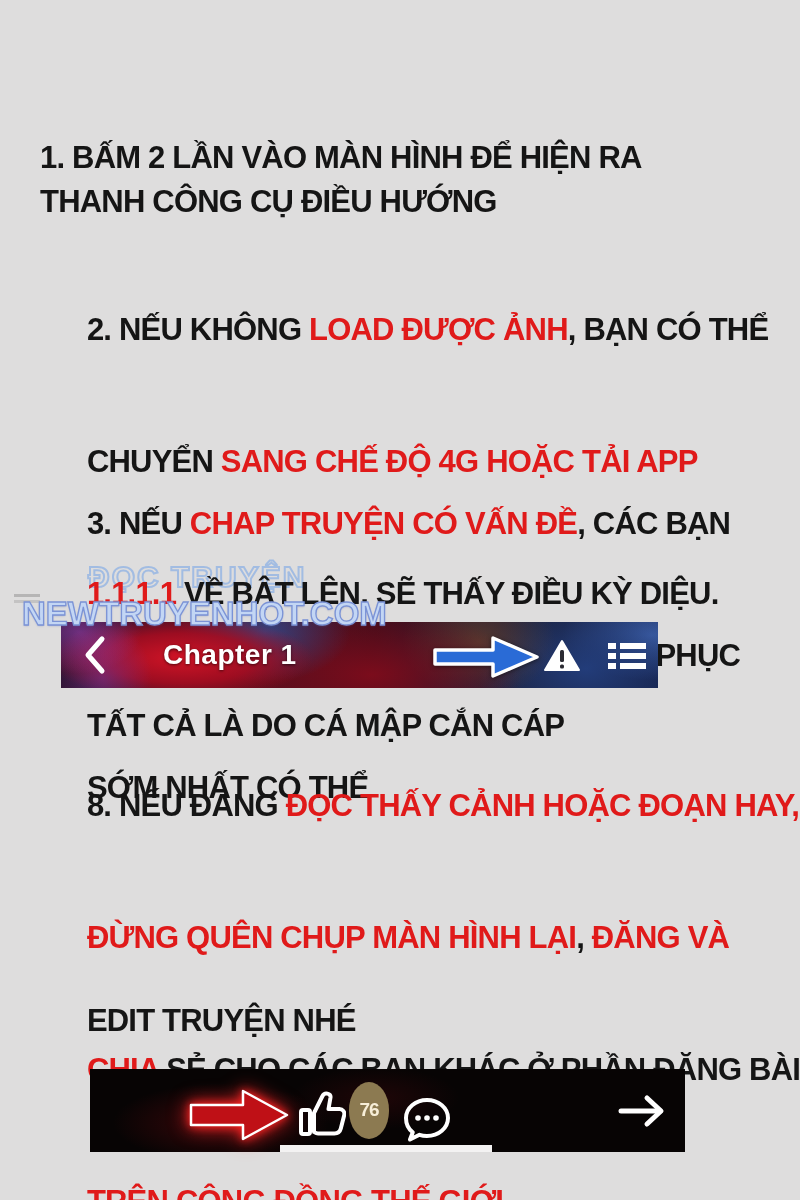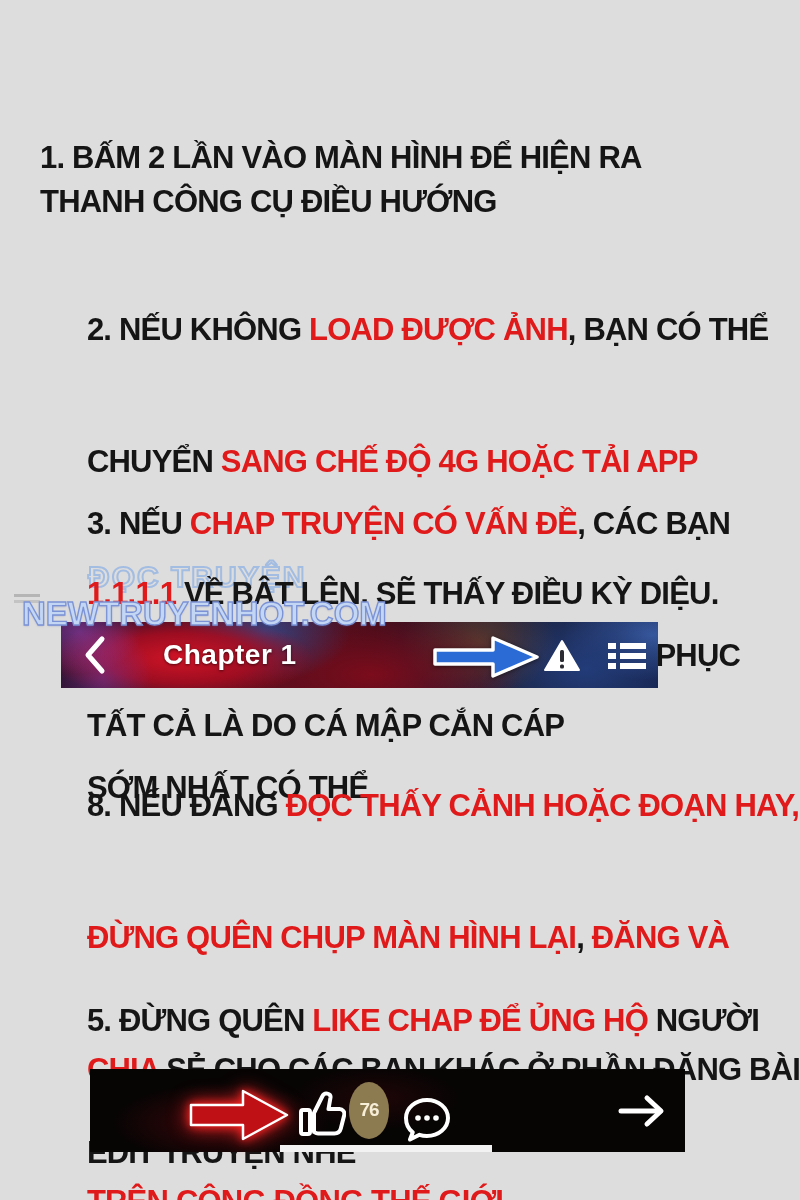--- a/index.html
+++ b/index.html
@@ -185,23 +185,20 @@
     <span class="line">
       <span class="red">CHIA</span><span class="blk"> SẺ CHO CÁC BẠN KHÁC Ở PHẦN ĐĂNG BÀI</span>
     </span>
     <span class="line">
       <span class="red">TRÊN CỘNG ĐỒNG THẾ GIỚI</span>
     </span>
   </p>
 
   <p class="para" id="p5">
     <span class="line">
-      <span class="blk">5. ĐỪNG QUÊN </span><span class="red">LIKE CHAP ĐỂ ỦNG HỘ</span><span class="blk"> NGƯỜI</span>
-    </span>
-    <span class="line">
       <span class="blk">EDIT TRUYỆN NHÉ</span>
     </span>
   </p>
 
   <div class="bottom-bar">
     <span class="red-arrow">
       <svg width="106" height="68" viewBox="0 0 106 68">
           <polygon points="5,24 57,24 57,10 101,34 57,58 57,44 5,44" fill="#bf1016" stroke="#ffffff" stroke-width="2.5" stroke-linejoin="round"></polygon>
         </svg>
     </span>

